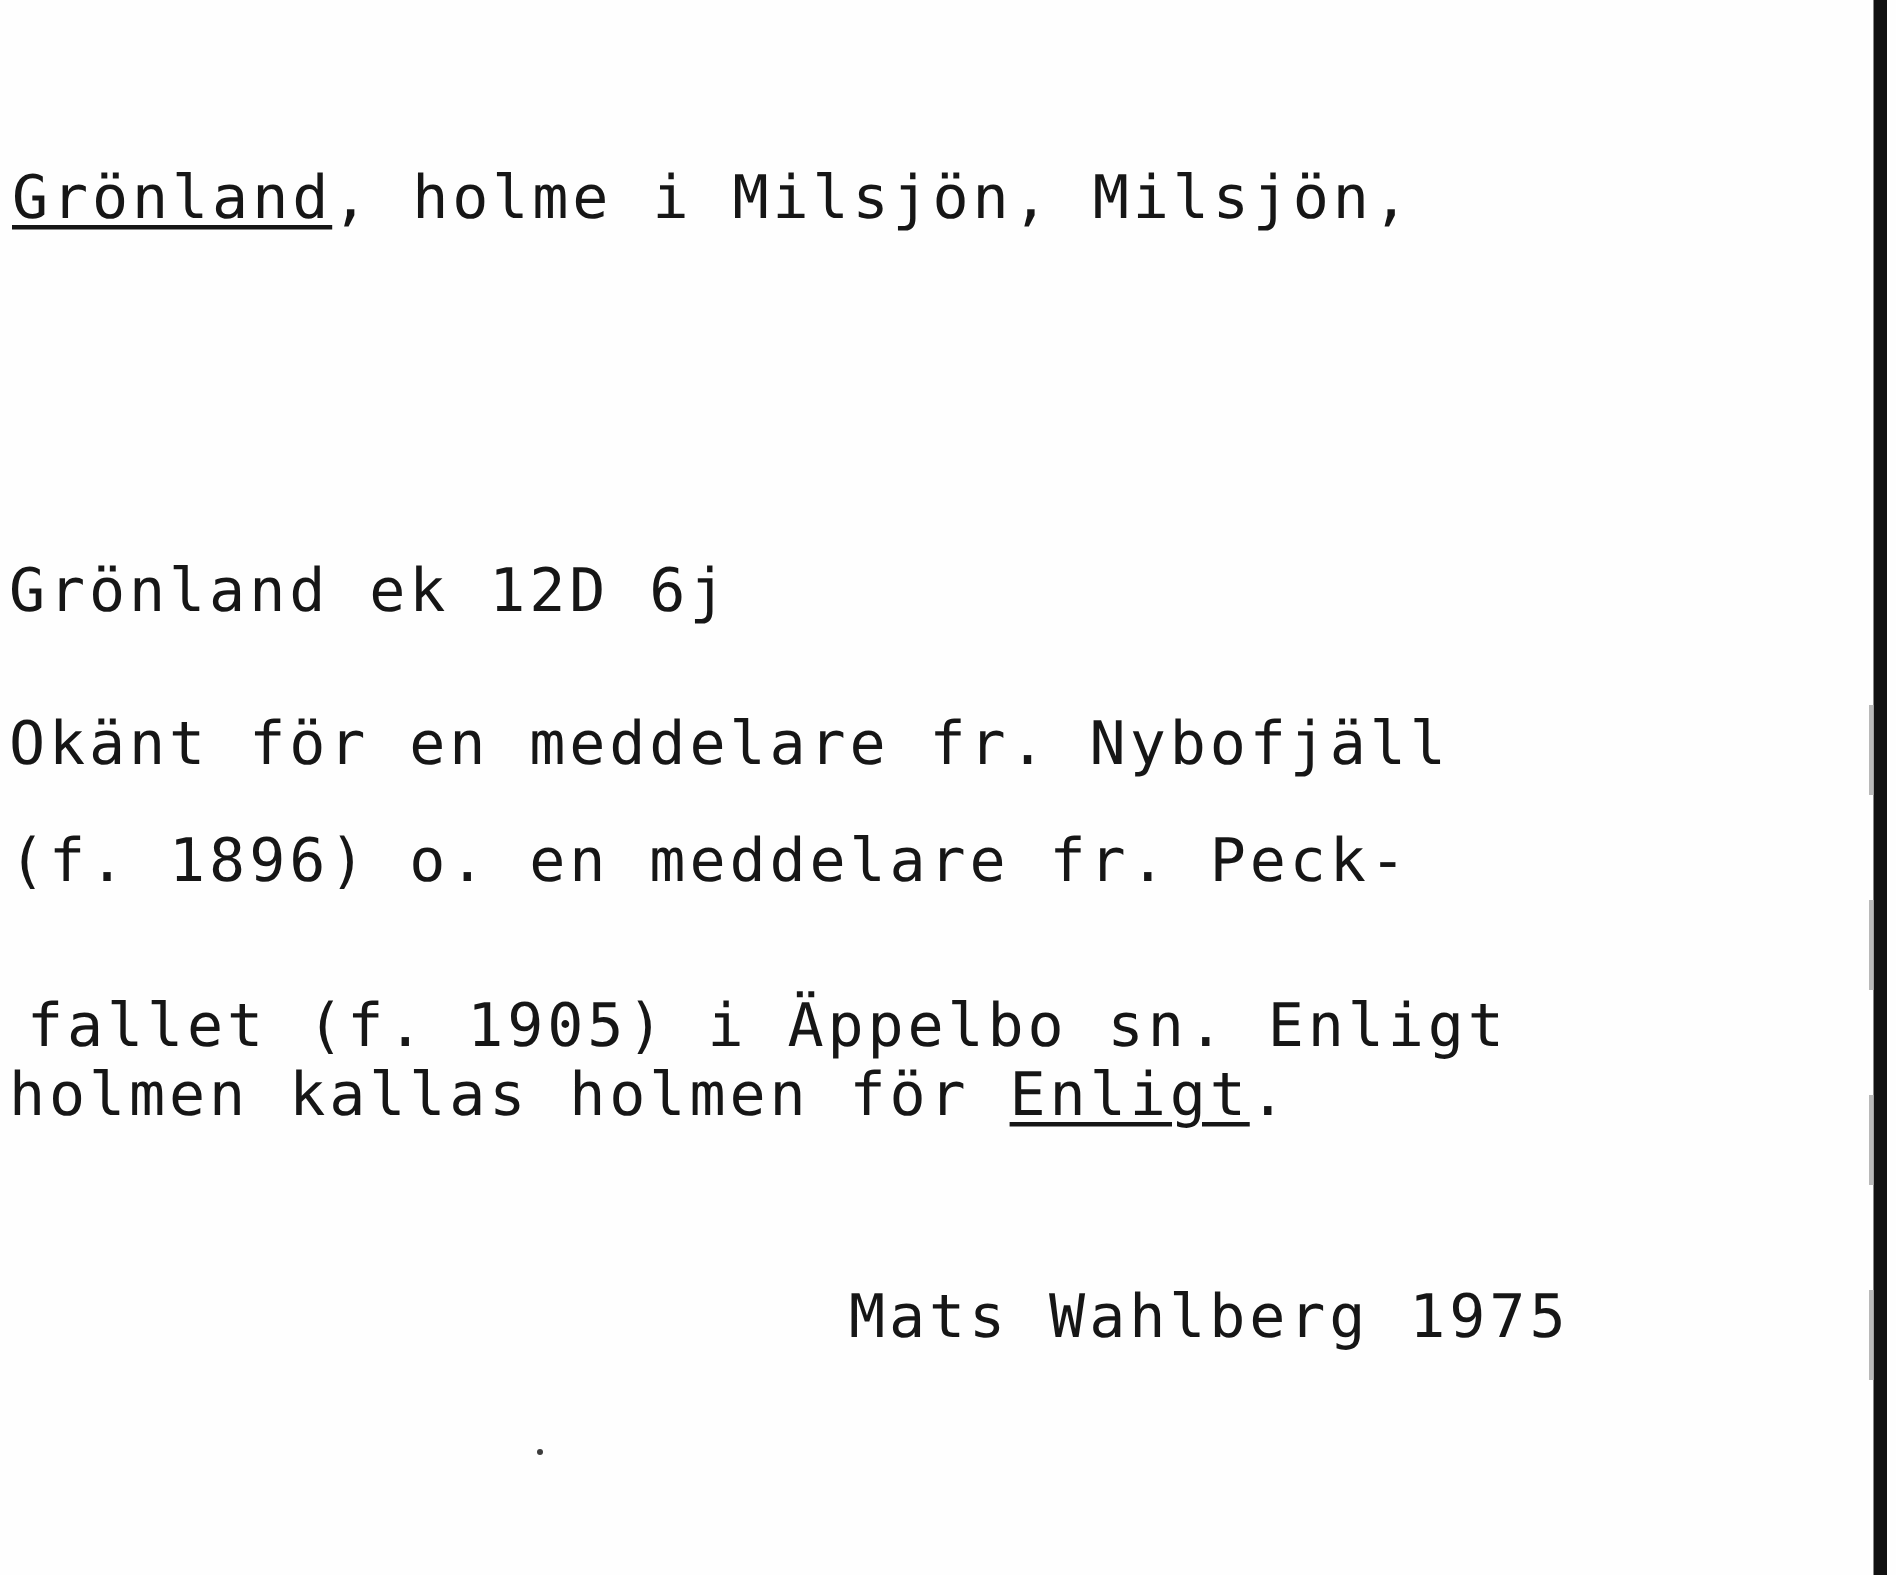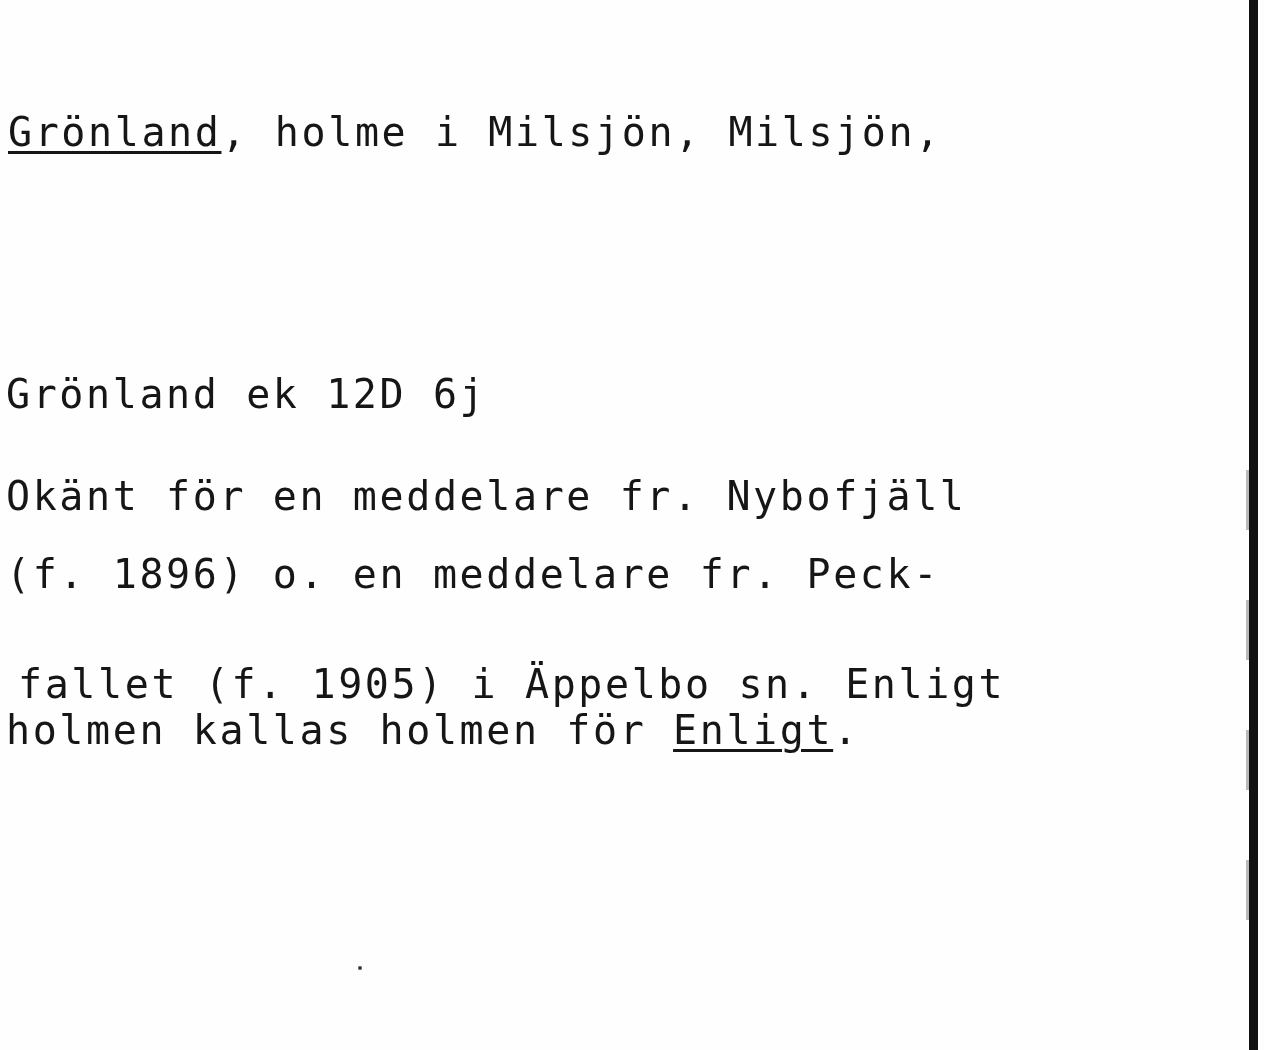--- a/index.html
+++ b/index.html
@@ -105,20 +105,21 @@
     <div class="line l4">Grönland ek 12D 6j</div>
 
     <div class="line l5">Okänt för en meddelare fr. Nybofjäll</div>
 
     <div class="line l6">(f. 1896) o. en meddelare fr. Peck-</div>
 
     <div class="line l7">fallet (f. 1905) i Äppelbo sn. Enligt</div>
 
     <div class="line l8"><span>holmen kallas holmen för </span><span class="u">Enligt</span><span>.</span></div>
 
+    <div class="line l9">Mats Wahlberg 1975</div>
 
   </div>
 
   <div class="dot"></div>
 
   <div class="edge-bar"></div>
   <div class="edge-notch n1"></div>
   <div class="edge-notch n2"></div>
   <div class="edge-notch n3"></div>
   <div class="edge-notch n4"></div>

